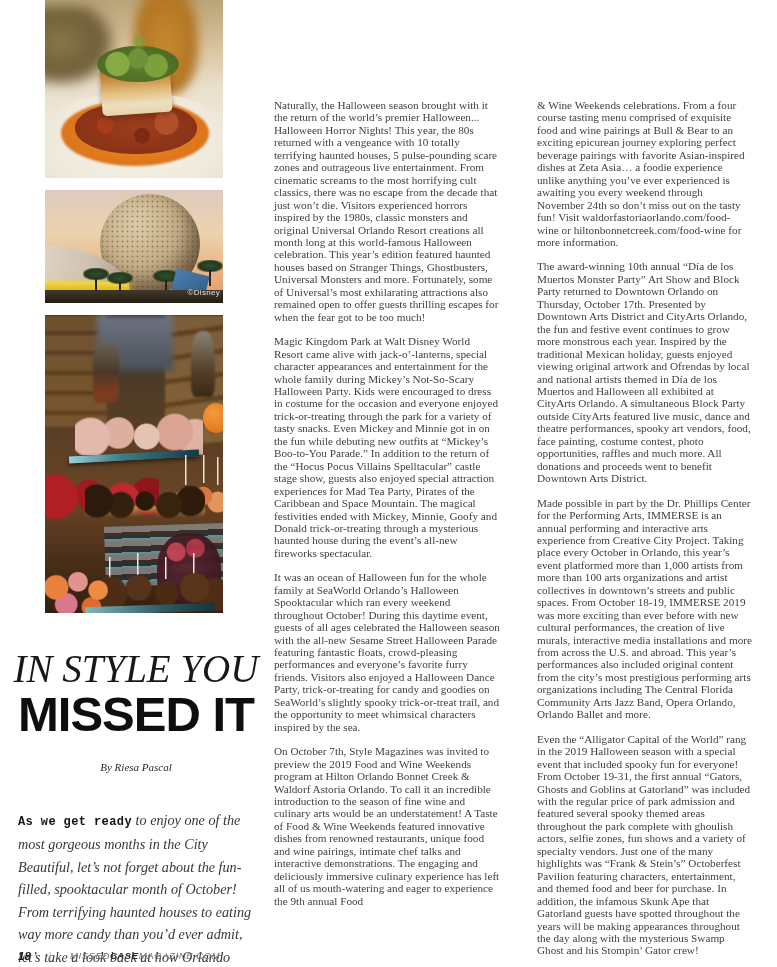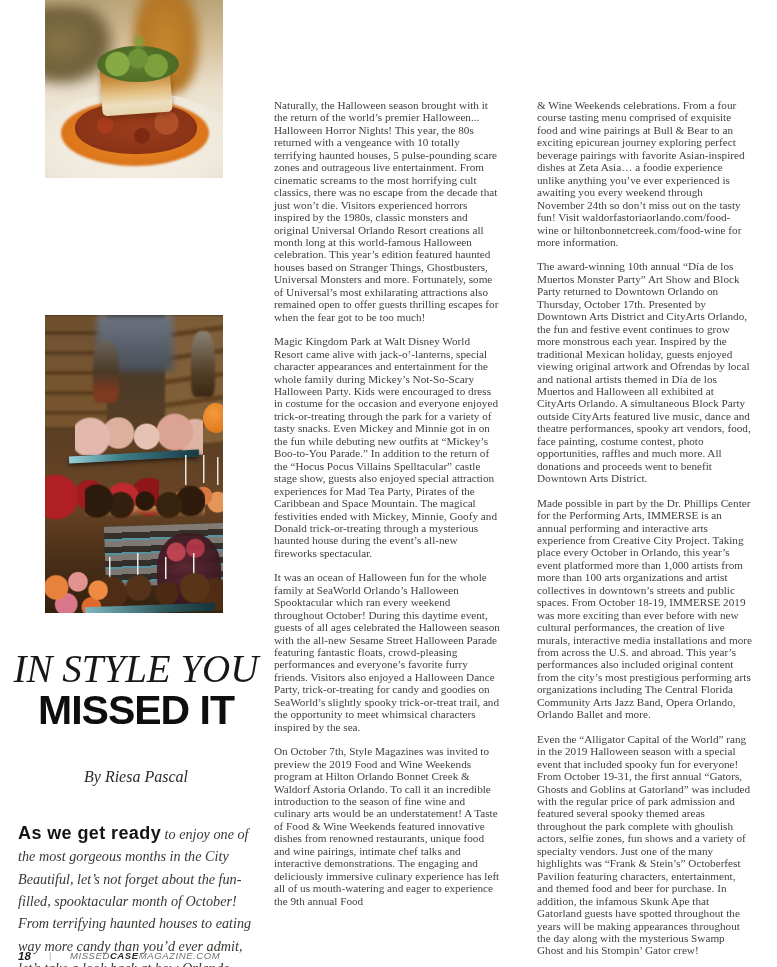--- a/index.html
+++ b/index.html
@@ -58,24 +58,24 @@
   .ph3 .bundts{left:50px;top:238px;width:128px;height:58px;
       background:radial-gradient(circle at 12% 70%,#4e2d14 13%,transparent 15%),radial-gradient(circle at 34% 60%,#55331a 13%,transparent 15%),radial-gradient(circle at 56% 70%,#4a2a12 13%,transparent 15%),radial-gradient(circle at 78% 60%,#583518 13%,transparent 15%),radial-gradient(circle at 94% 72%,#4e2d14 12%,transparent 14%),
       linear-gradient(#efece2,#efece2) 14px 4px/1.5px 22px no-repeat,linear-gradient(#efece2,#efece2) 42px -2px/1.5px 24px no-repeat,linear-gradient(#efece2,#efece2) 70px 4px/1.5px 22px no-repeat,linear-gradient(#efece2,#efece2) 98px 0px/1.5px 24px no-repeat;}
   .ph3 .berries{left:-4px;top:250px;width:84px;height:56px;
       background:radial-gradient(circle at 18% 40%,#e8813c 15%,transparent 17%),radial-gradient(circle at 44% 30%,#e3938f 15%,transparent 17%),radial-gradient(circle at 68% 45%,#ef8a42 14%,transparent 16%),radial-gradient(circle at 30% 70%,#d9778c 15%,transparent 17%),radial-gradient(circle at 60% 75%,#e06a2e 14%,transparent 16%);}
   .ph3 .tray{left:40px;top:290px;width:130px;height:8px;background:linear-gradient(90deg,#7fb6bd,#2e5a60 60%,#16343a);transform:rotate(-2deg);}
 
   
   .headline{position:absolute;left:12px;top:646px;width:248px;text-align:center;color:#1c1c1c;}
   .kicker{font-family:"Liberation Serif",serif;font-style:italic;font-size:39px;letter-spacing:0px;white-space:nowrap;color:#181818;}
-  .title{font-family:"Liberation Sans",sans-serif;font-weight:700;font-size:41px;letter-spacing:-1px;line-height:.92;margin-top:1px;color:#0e0e0e;}
-  .byline{font-family:"Liberation Serif",serif;font-style:italic;font-size:16px;margin-top:38px;color:#2a2a2a;}
+  .title{font-family:"Liberation Sans",sans-serif;font-weight:700;font-size:49px;letter-spacing:-1px;line-height:.92;margin-top:1px;color:#0e0e0e;}
+  .byline{font-family:"Liberation Serif",serif;font-style:italic;font-size:11px;margin-top:24px;color:#2a2a2a;}
   .intro{font-family:"Liberation Serif",serif;font-style:italic;font-size:14.2px;line-height:22.4px;text-align:left;margin:36px 0 0 6px;width:238px;color:#3a3733;}
-  .intro .lead{font-family:Liberation Sans, sans-serif;font-style:normal;font-weight:700;font-size:18px;letter-spacing:.4px;color:#141414;}
+  .intro .lead{font-family:Liberation Mono, monospace;font-style:normal;font-weight:700;font-size:12px;letter-spacing:.4px;color:#141414;}
 
   
   .col{position:absolute;top:99px;font-size:11.2px;line-height:12.45px;color:#423e3a;text-align:left;}
   .col-1{left:274px;width:226px;}
   .col-2{left:537px;width:215px;}
   .col .para{margin:0 0 12px 0;}
 
   
   .footer{position:absolute;left:18px;top:950px;font-family:"Liberation Sans",sans-serif;font-size:9.5px;letter-spacing:.6px;color:#6d6e71;display:flex;align-items:flex-start;gap:18px;font-style:italic;}
   .footer .pg{font-weight:700;font-size:11.5px;letter-spacing:0;color:#1a1a1a;}
@@ -91,20 +91,32 @@
     <div class="bread"></div>
     <div class="glass"></div>
     <div class="plate"></div>
     <div class="sauce"></div>
     <div class="ragout"></div>
     <div class="fish"></div>
     <div class="greens"></div>
     <div class="garnish"></div>
   </div>
 
+  <div class="photo ph2">
+    <div class="sphere"></div>
+    <div class="bldg"></div>
+    <div class="strip"></div>
+    <div class="palm p1"></div>
+    <div class="palm p2"></div>
+    <div class="palm p3"></div>
+    <div class="palm p4"></div>
+    <div class="blue"></div>
+    <div class="base"></div>
+    <span class="credit">©Disney</span>
+  </div>
 
   <div class="photo ph3">
     <div class="crateL"></div>
     <div class="crateR"></div>
     <div class="gray"></div>
     <div class="figL"></div>
     <div class="figR"></div>
     <div class="donuts"></div>
     <div class="orange"></div>
     <div class="shelf1"></div>

